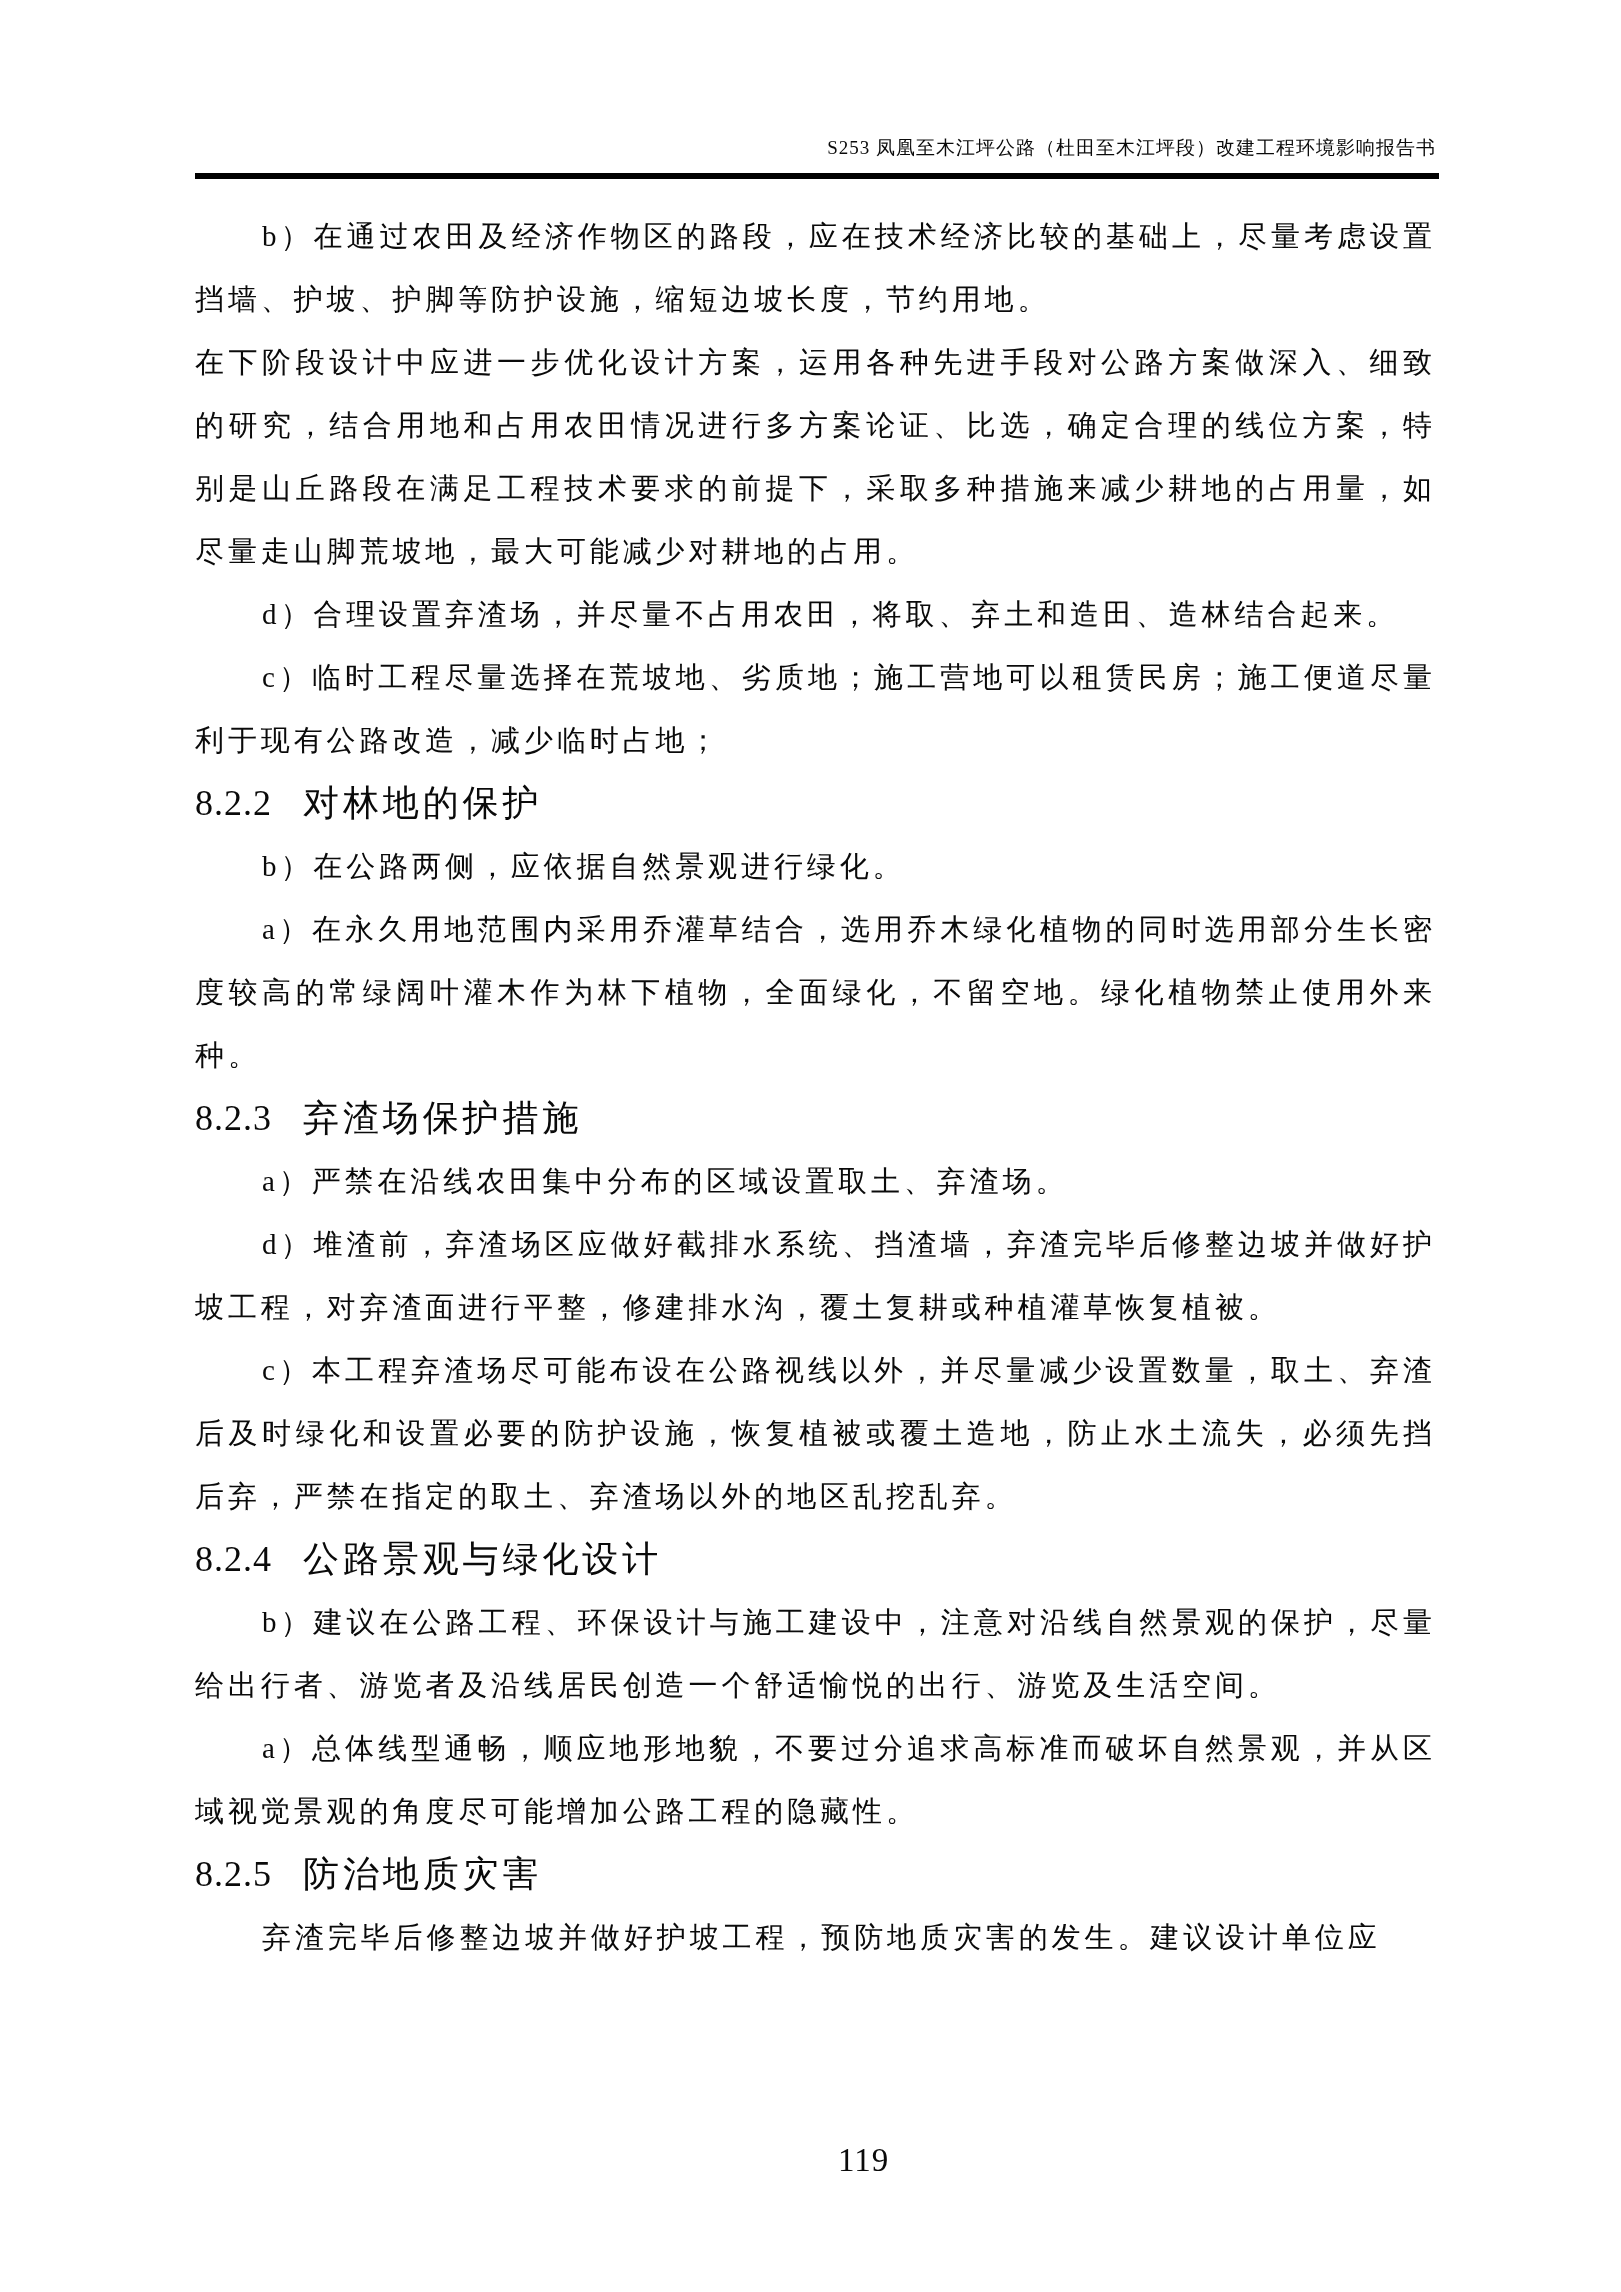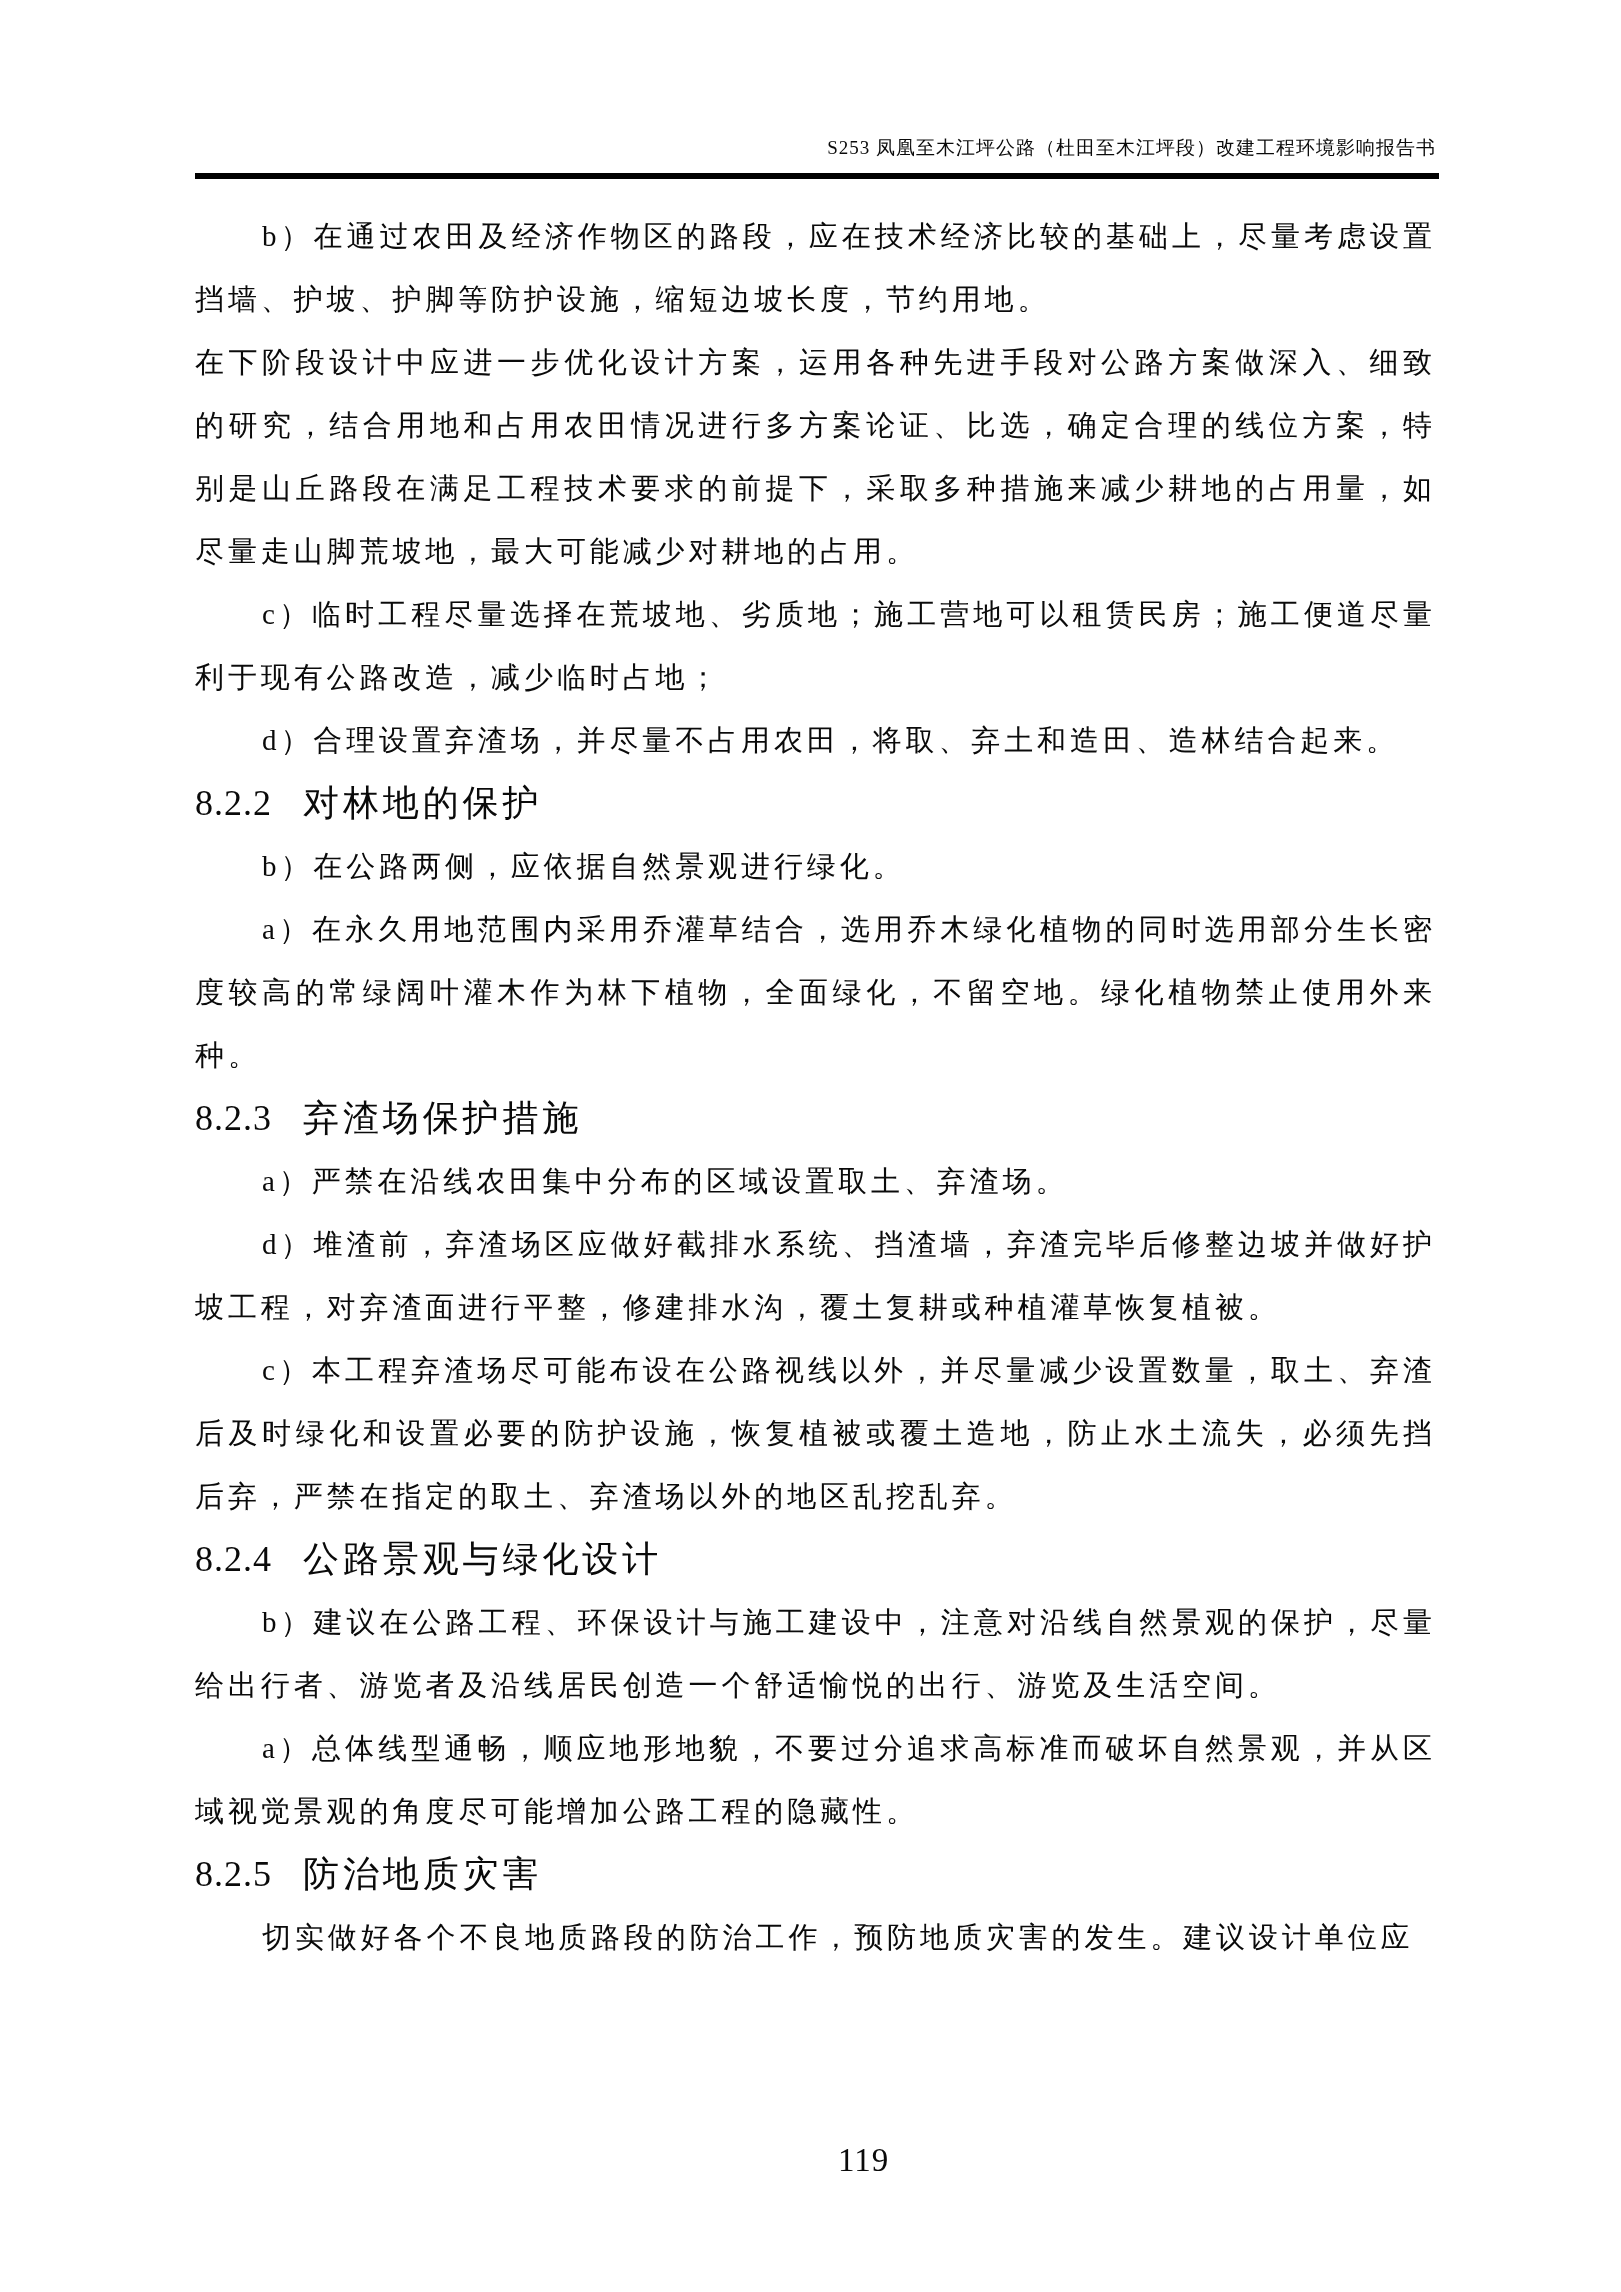--- a/index.html
+++ b/index.html
@@ -77,30 +77,30 @@
 </style>
 </head>
 <body>
 
 <div class="page">
   <div class="running-header">S253 凤凰至木江坪公路（杜田至木江坪段）改建工程环境影响报告书</div>
   <div class="header-rule"></div>
   <div class="doc-body">
       <p class="para indent">b）在通过农田及经济作物区的路段，应在技术经济比较的基础上，尽量考虑设置挡墙、护坡、护脚等防护设施，缩短边坡长度，节约用地。</p>
       <p class="para">在下阶段设计中应进一步优化设计方案，运用各种先进手段对公路方案做深入、细致的研究，结合用地和占用农田情况进行多方案论证、比选，确定合理的线位方案，特别是山丘路段在满足工程技术要求的前提下，采取多种措施来减少耕地的占用量，如尽量走山脚荒坡地，最大可能减少对耕地的占用。</p>
+      <p class="para indent">d）合理设置弃渣场，并尽量不占用农田，将取、弃土和造田、造林结合起来。</p>
       <p class="para indent">c）临时工程尽量选择在荒坡地、劣质地；施工营地可以租赁民房；施工便道尽量利于现有公路改造，减少临时占地；</p>
-      <p class="para indent">d）合理设置弃渣场，并尽量不占用农田，将取、弃土和造田、造林结合起来。</p>
       <h2 class="heading"><span class="hnum">8.2.2</span><span class="htitle">对林地的保护</span></h2>
       <p class="para indent">b）在公路两侧，应依据自然景观进行绿化。</p>
       <p class="para indent">a）在永久用地范围内采用乔灌草结合，选用乔木绿化植物的同时选用部分生长密度较高的常绿阔叶灌木作为林下植物，全面绿化，不留空地。绿化植物禁止使用外来种。</p>
       <h2 class="heading"><span class="hnum">8.2.3</span><span class="htitle">弃渣场保护措施</span></h2>
       <p class="para indent">a）严禁在沿线农田集中分布的区域设置取土、弃渣场。</p>
       <p class="para indent">d）堆渣前，弃渣场区应做好截排水系统、挡渣墙，弃渣完毕后修整边坡并做好护坡工程，对弃渣面进行平整，修建排水沟，覆土复耕或种植灌草恢复植被。</p>
       <p class="para indent">c）本工程弃渣场尽可能布设在公路视线以外，并尽量减少设置数量，取土、弃渣后及时绿化和设置必要的防护设施，恢复植被或覆土造地，防止水土流失，必须先挡后弃，严禁在指定的取土、弃渣场以外的地区乱挖乱弃。</p>
       <h2 class="heading"><span class="hnum">8.2.4</span><span class="htitle">公路景观与绿化设计</span></h2>
       <p class="para indent">b）建议在公路工程、环保设计与施工建设中，注意对沿线自然景观的保护，尽量给出行者、游览者及沿线居民创造一个舒适愉悦的出行、游览及生活空间。</p>
       <p class="para indent">a）总体线型通畅，顺应地形地貌，不要过分追求高标准而破坏自然景观，并从区域视觉景观的角度尽可能增加公路工程的隐藏性。</p>
       <h2 class="heading"><span class="hnum">8.2.5</span><span class="htitle">防治地质灾害</span></h2>
-      <p class="para indent">切实做好各个不良地质路段的防治工作，预防地质灾害的发生。建议设计单位应</p>
+      <p class="para indent">弃渣完毕后修整边坡并做好护坡工程，预防地质灾害的发生。建议设计单位应</p>
     </div>
   <div class="page-number">119</div>
 </div>
 
 
 </body></html>

